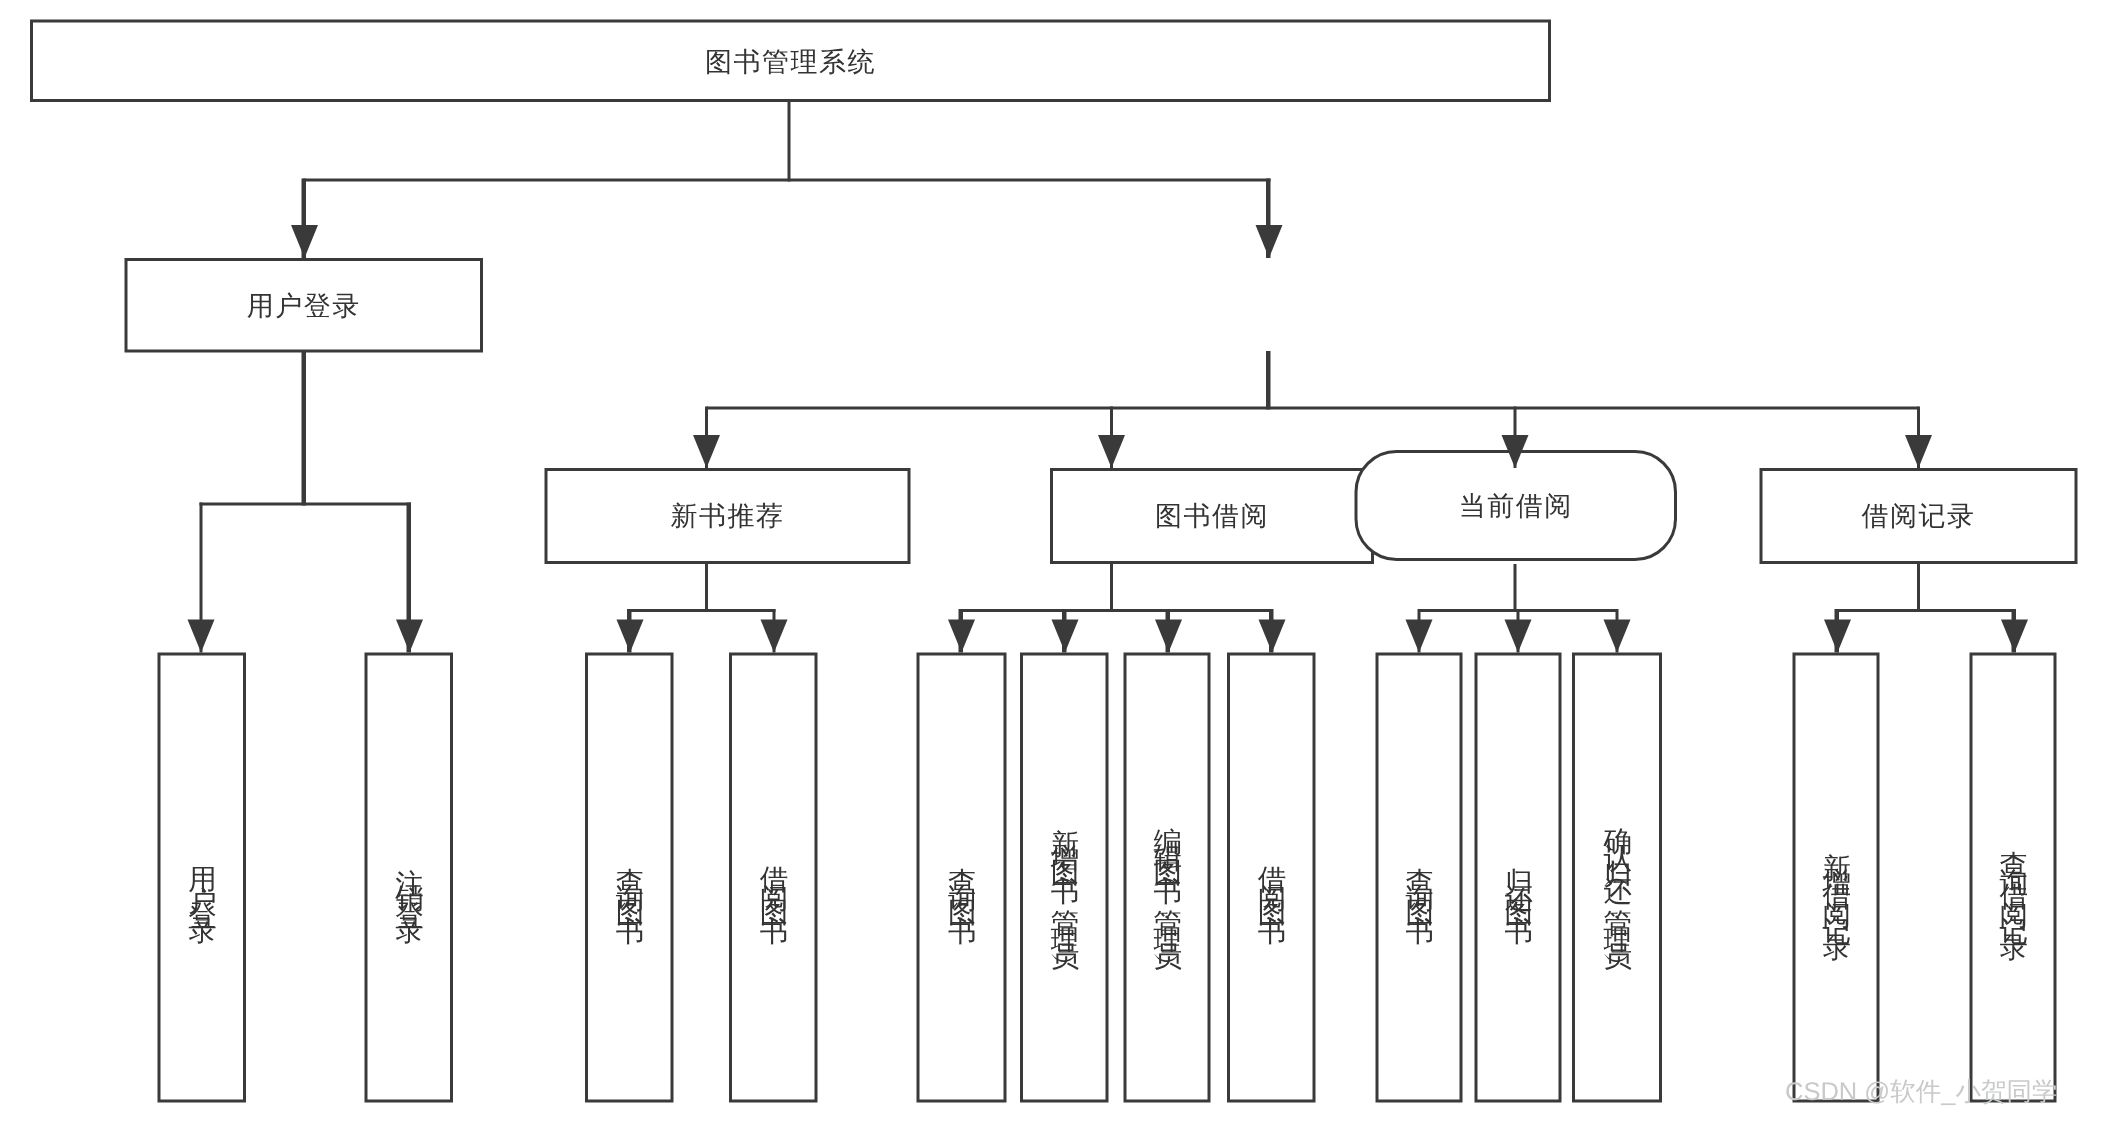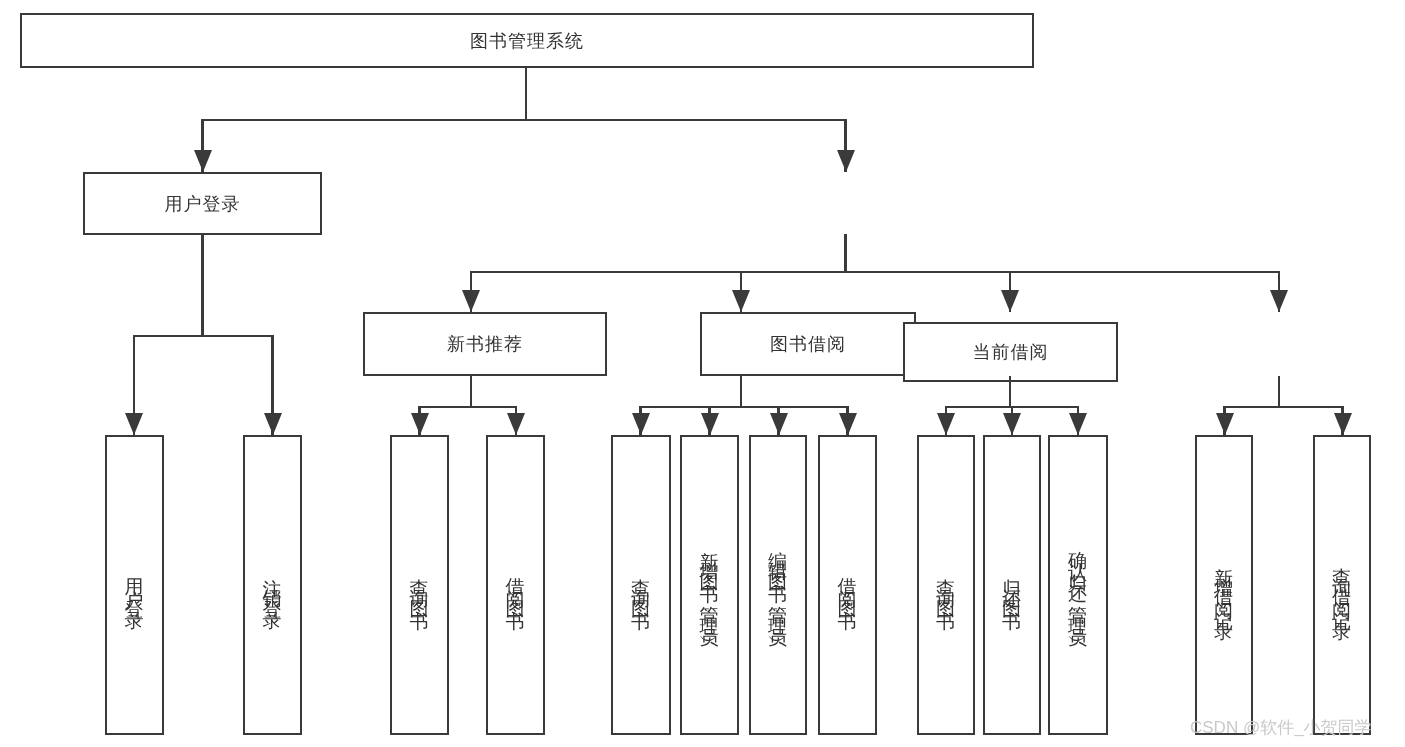--- a/index.html
+++ b/index.html
@@ -72,24 +72,27 @@
 
 
   <div class="box hbox" style="left:363px;top:312px;width:244px;height:64px;">
     <span>新书推荐</span>
   </div>
 
   <div class="box hbox" style="left:660px;top:312px;width:216px;height:64px;margin-left:40px;">
     <span>图书借阅</span>
   </div>
 
-  <div class="box hbox" style="left:903px;top:322px;width:215px;height:60px;">
+  <div class="box hbox" style="left:903px;top:300px;width:215px;height:74px;border-radius:28px;">
     <span>当前借阅</span>
   </div>
 
+  <div class="box hbox" style="left:1173px;top:312px;width:212px;height:64px;">
+    <span>借阅记录</span>
+  </div>
 
   <div class="box leaf" style="left:105px;top:435px;width:59px;height:300px;">
     <span>用户登录</span>
   </div>
   <div class="box leaf" style="left:243px;top:435px;width:59px;height:300px;">
     <span>注销登录</span>
   </div>
 
   <div class="box leaf" style="left:390px;top:435px;width:59px;height:300px;">
     <span>查询图书</span>

